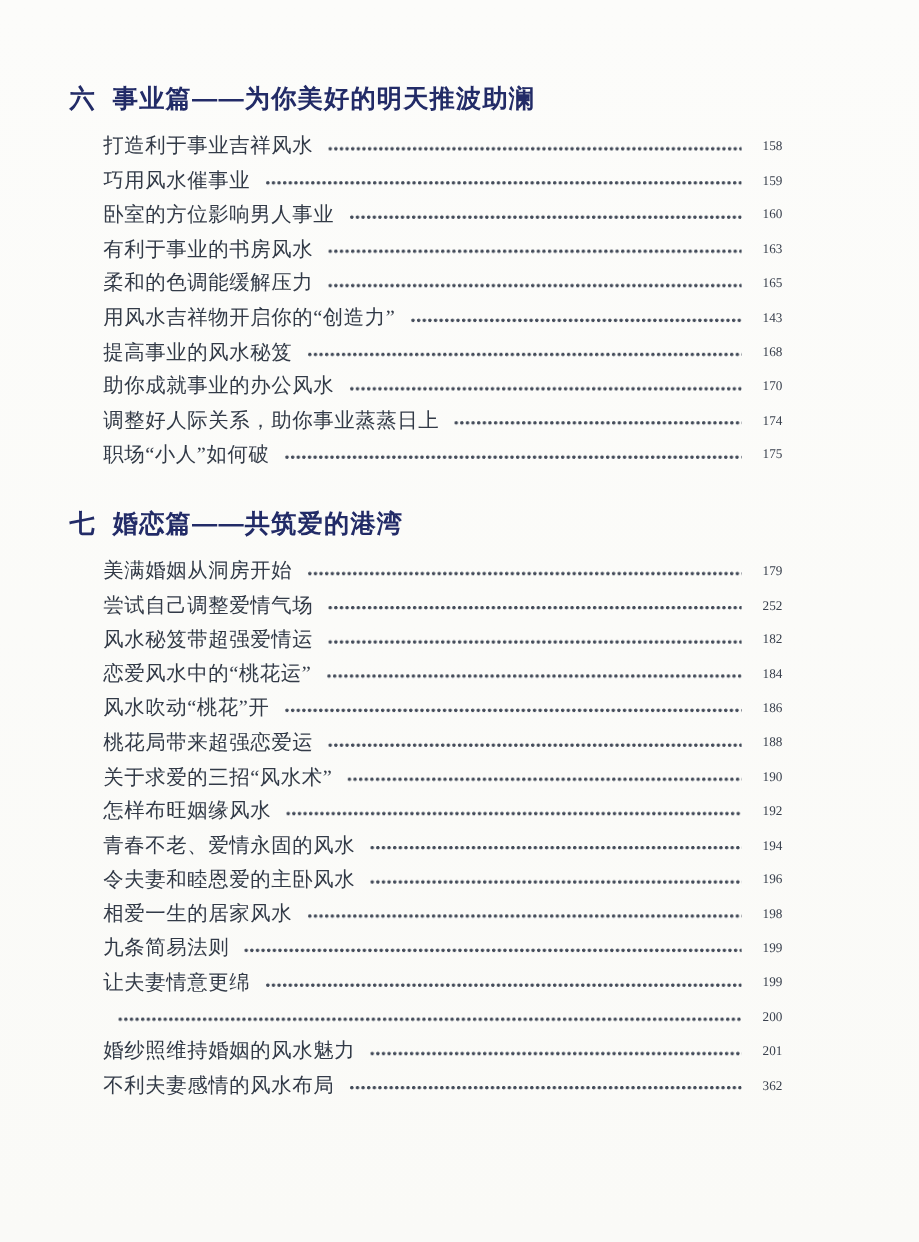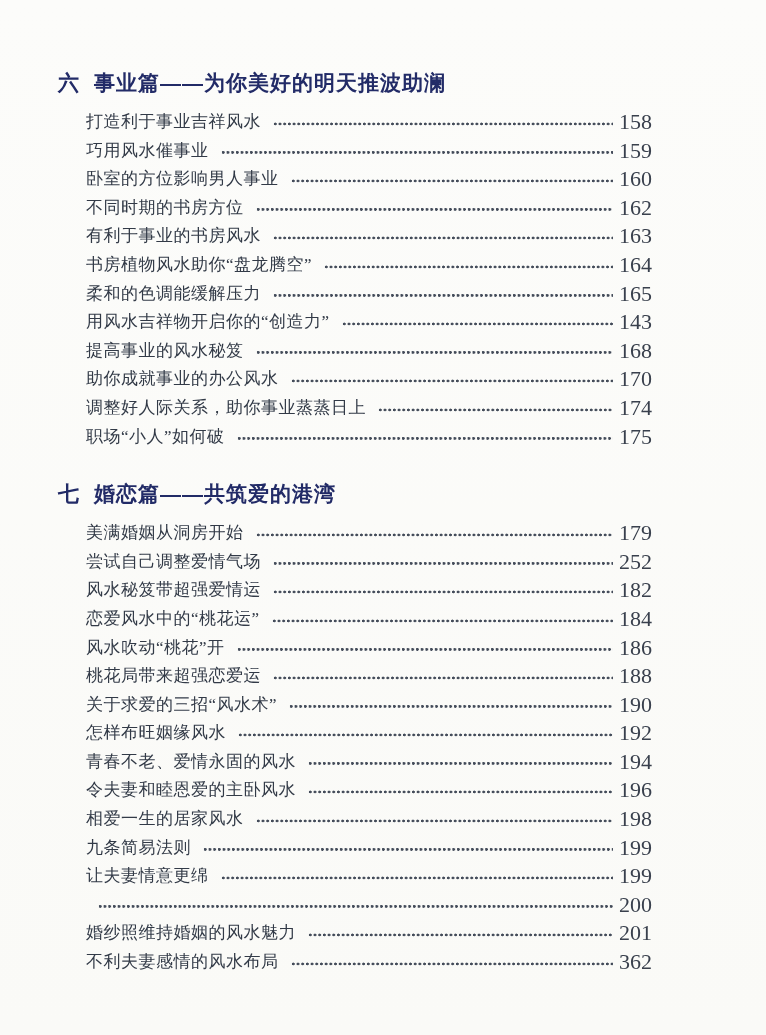--- a/index.html
+++ b/index.html
@@ -53,21 +53,21 @@
   }
   .leader {
     flex: 1;
     align-self: stretch;
     margin: 0 6px 0 12px;
     background-image: radial-gradient(circle at 2.2px 55%, #434b59 1.15px, transparent 1.7px);
     background-size: 4.7px 100%;
     background-repeat: repeat-x;
   }
   .entry-page {
-    font-size: 22px;
+    font-size: 11px;
     min-width: 28px;
     text-align: right;
     color: #39404d;
   }
 </style>
 </head>
 <body>
 
 <div class="page">
 
@@ -86,33 +86,23 @@
           <span class="entry-title">巧用风水催事业</span>
           <span class="leader"></span>
           <span class="entry-page">159</span>
         </div>
       <div class="toc-row">
           <span class="entry-title">卧室的方位影响男人事业</span>
           <span class="leader"></span>
           <span class="entry-page">160</span>
         </div>
       <div class="toc-row">
-          <span class="entry-title">不同时期的书房方位</span>
-          <span class="leader"></span>
-          <span class="entry-page">162</span>
-        </div>
-      <div class="toc-row">
           <span class="entry-title">有利于事业的书房风水</span>
           <span class="leader"></span>
           <span class="entry-page">163</span>
-        </div>
-      <div class="toc-row">
-          <span class="entry-title">书房植物风水助你“盘龙腾空”</span>
-          <span class="leader"></span>
-          <span class="entry-page">164</span>
         </div>
       <div class="toc-row">
           <span class="entry-title">柔和的色调能缓解压力</span>
           <span class="leader"></span>
           <span class="entry-page">165</span>
         </div>
       <div class="toc-row">
           <span class="entry-title">用风水吉祥物开启你的“创造力”</span>
           <span class="leader"></span>
           <span class="entry-page">143</span>

